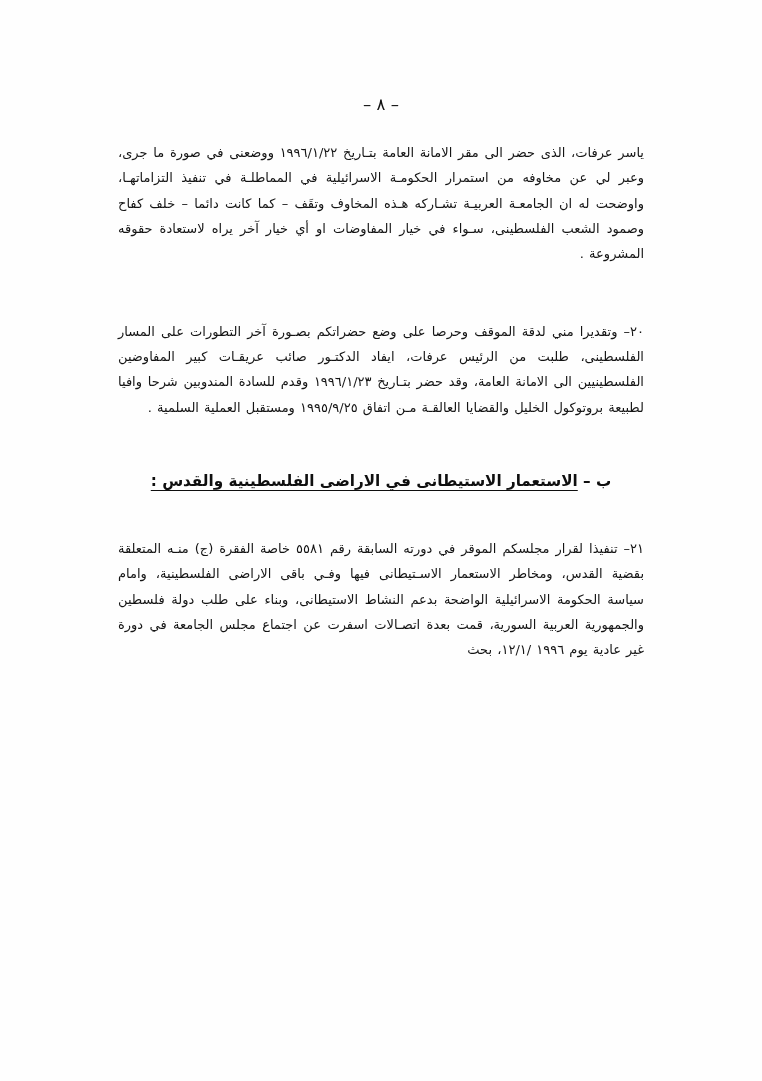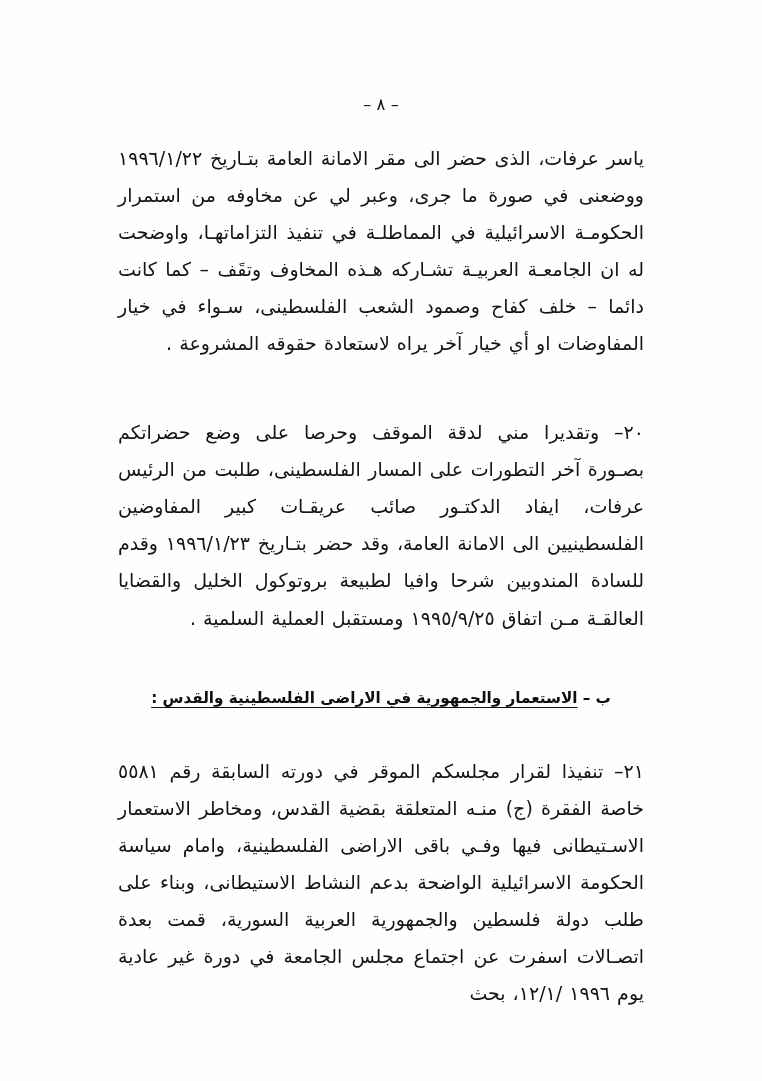--- a/index.html
+++ b/index.html
@@ -29,21 +29,21 @@
     font-size: 16.5px;
     letter-spacing: 1px;
     margin: 0 0 26px 0;
     color: #111;
     direction: rtl;
   }
   .para {
     direction: rtl;
     text-align: justify;
     text-align-last: right;
-    font-size: 19px;
+    font-size: 13px;
     line-height: 1.95;
     margin: 0 0 22px 0;
     color: #141414;
     word-spacing: 1px;
   }
   .para-gap-big {
     margin-bottom: 24px;
   }
   .section-heading {
     direction: rtl;
@@ -69,18 +69,18 @@
   <div class="page-number">– ٨ –</div>
 
   <p class="para">ياسر عرفات، الذى حضر الى مقر الامانة العامة بتـاريخ ١٩٩٦/١/٢٢ ووضعنى في صورة ما جرى، وعبر لي عن مخاوفه من استمرار الحكومـة الاسرائيلية في المماطلـة في تنفيذ التزاماتهـا، واوضحت له ان الجامعـة العربيـة تشـاركه هـذه المخاوف وتقَف – كما كانت دائما – خلف كفاح وصمود الشعب الفلسطينى، سـواء في خيار المفاوضات او أي خيار آخر يراه لاستعادة حقوقه المشروعة .</p>
 
   <div class="spacer-lg"></div>
 
   <p class="para para-gap-big">٢٠– وتقديرا مني لدقة الموقف وحرصا على وضع حضراتكم بصـورة آخر التطورات على المسار الفلسطينى، طلبت من الرئيس عرفات، ايفاد الدكتـور صائب عريقـات كبير المفاوضين الفلسطينيين الى الامانة العامة، وقد حضر بتـاريخ ١٩٩٦/١/٢٣ وقدم للسادة المندوبين شرحا وافيا لطبيعة بروتوكول الخليل والقضايا العالقـة مـن اتفاق ١٩٩٥/٩/٢٥ ومستقبل العملية السلمية .</p>
 
   <div class="section-heading">
     <span>ب –</span>
-    <span class="underlined">الاستعمار والجمهورية في الاراضى الفلسطينية والقدس :</span>
+    <span class="underlined">الاستعمار الاستيطانى في الاراضى الفلسطينية والقدس :</span>
   </div>
 
   <p class="para">٢١– تنفيذا لقرار مجلسكم الموقر في دورته السابقة رقم ٥٥٨١ خاصة الفقرة (ج) منـه المتعلقة بقضية القدس، ومخاطر الاستعمار الاسـتيطانى فيها وفـي باقى الاراضى الفلسطينية، وامام سياسة الحكومة الاسرائيلية الواضحة بدعم النشاط الاستيطانى، وبناء على طلب دولة فلسطين والجمهورية العربية السورية، قمت بعدة اتصـالات اسفرت عن اجتماع مجلس الجامعة في دورة غير عادية يوم ١٩٩٦ /١٢/١، بحث</p>
 
 </div>
 
 </body></html>

